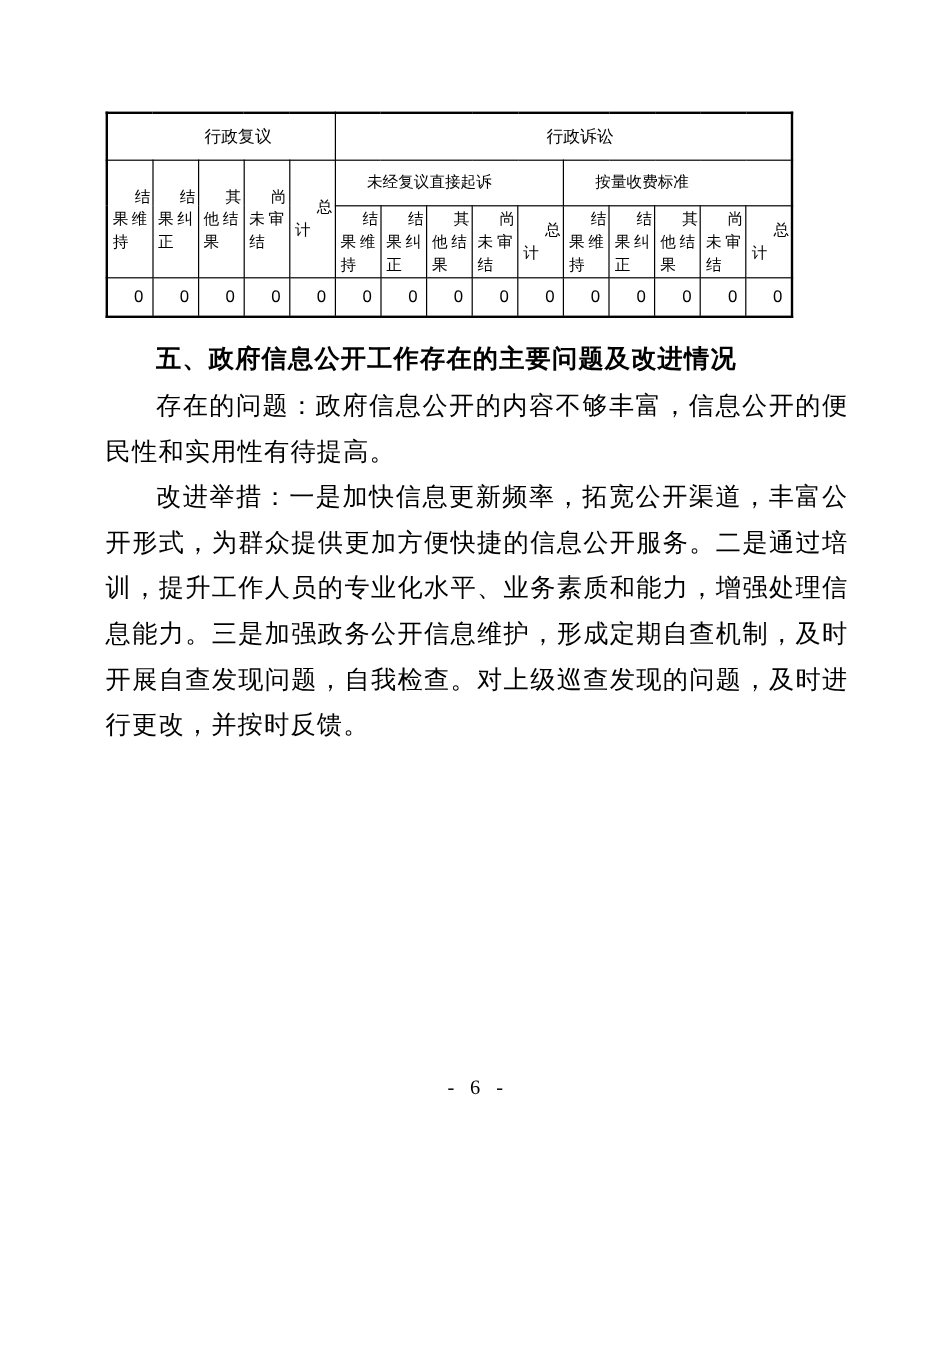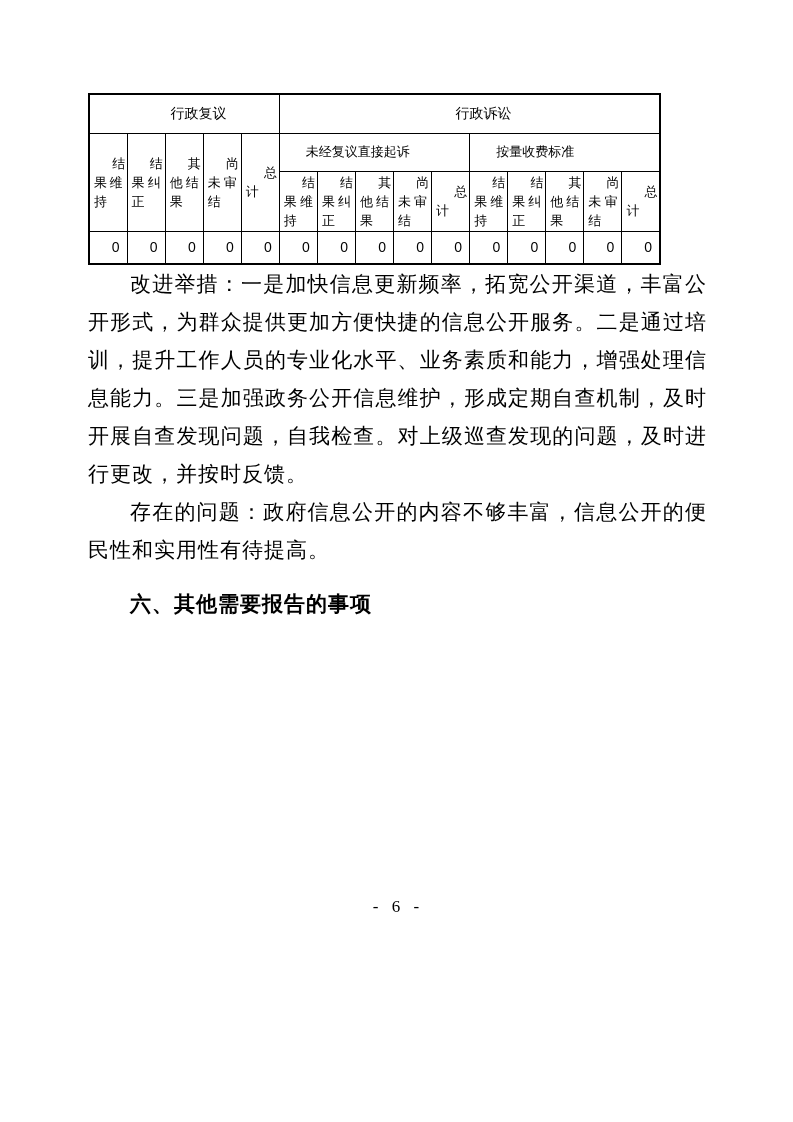--- a/index.html
+++ b/index.html
@@ -151,21 +151,21 @@
           <td class="val">0</td>
           <td class="val">0</td>
           <td class="val">0</td>
           <td class="val">0</td>
           <td class="val">0</td>
           <td class="val">0</td>
         </tr>
       </tbody>
     </table>
 
+    <h2 class="sec-head">五、政府信息公开工作存在的主要问题及改进情况</h2>
+    <p class="para">存在的问题：政府信息公开的内容不够丰富，信息公开的便民性和实用性有待提高。</p>
     <p class="para">改进举措：一是加快信息更新频率，拓宽公开渠道，丰富公开形式，为群众提供更加方便快捷的信息公开服务。二是通过培训，提升工作人员的专业化水平、业务素质和能力，增强处理信息能力。三是加强政务公开信息维护，形成定期自查机制，及时开展自查发现问题，自我检查。对上级巡查发现的问题，及时进行更改，并按时反馈。</p>
-    <p class="para">存在的问题：政府信息公开的内容不够丰富，信息公开的便民性和实用性有待提高。</p>
 
-    <h2 class="sec-head">六、其他需要报告的事项</h2>
 
   </div>
 
   <div class="page-num">- 6 -</div>
 </div>
 
 </body></html>

